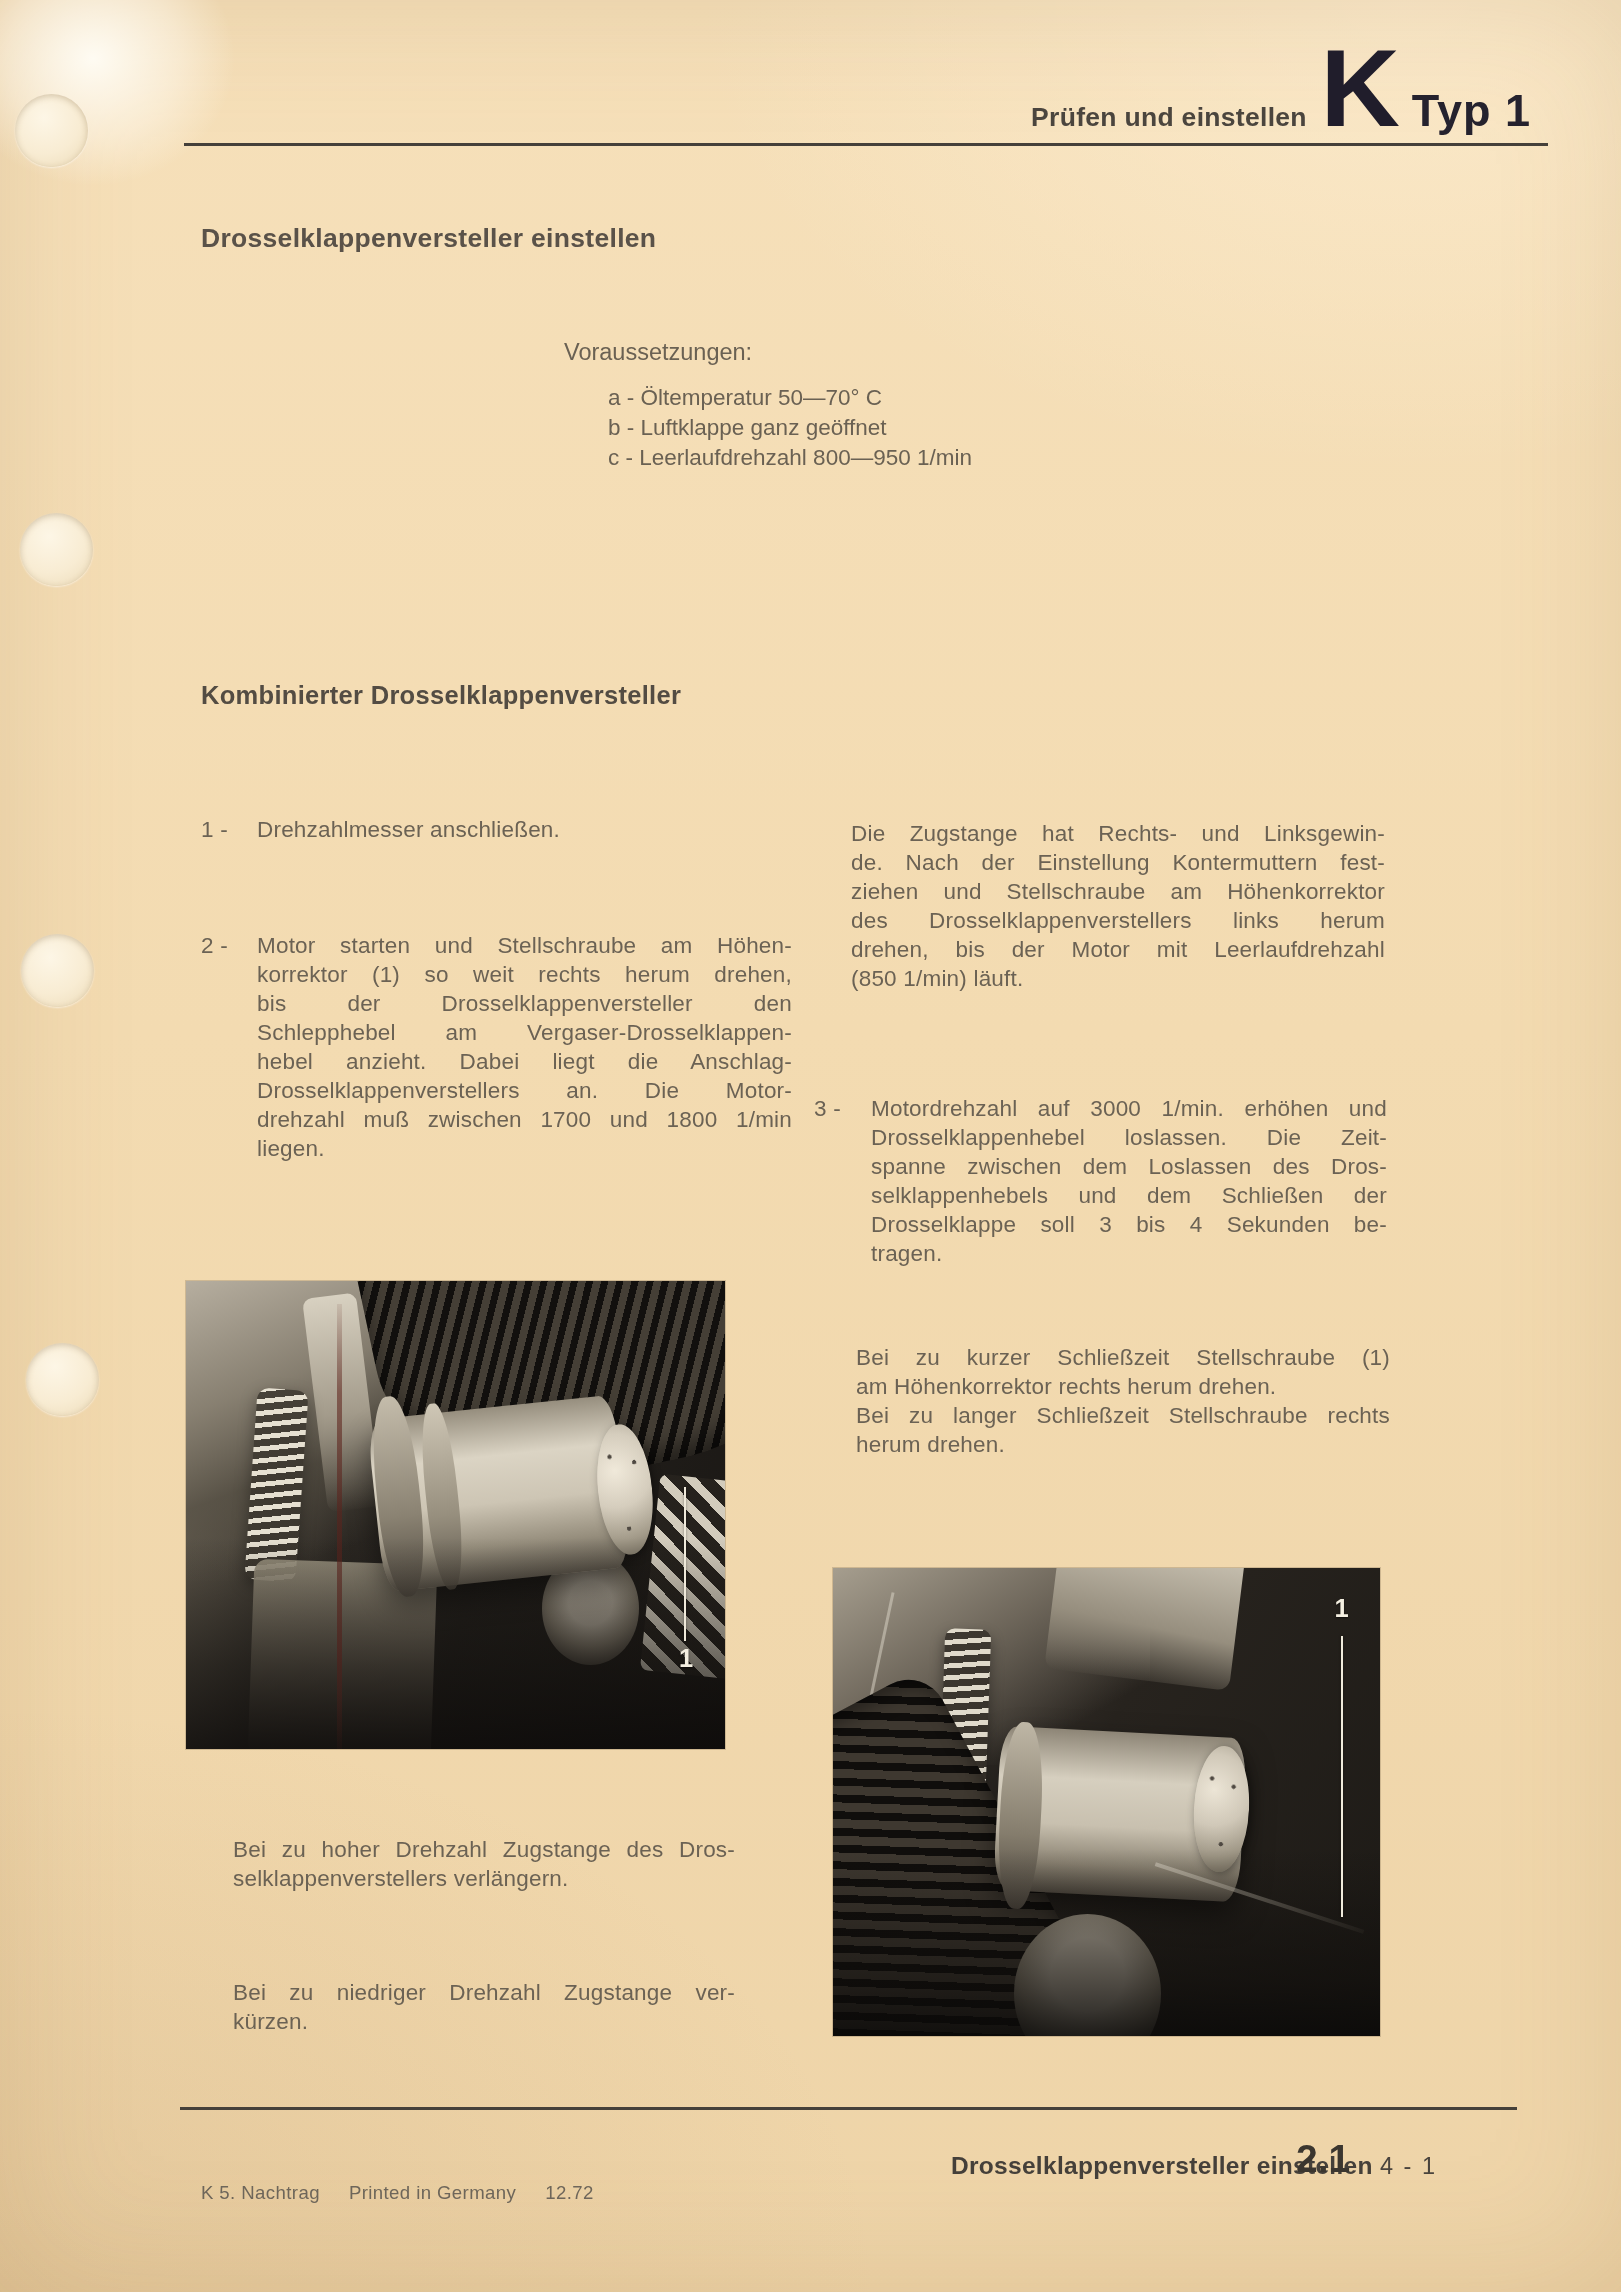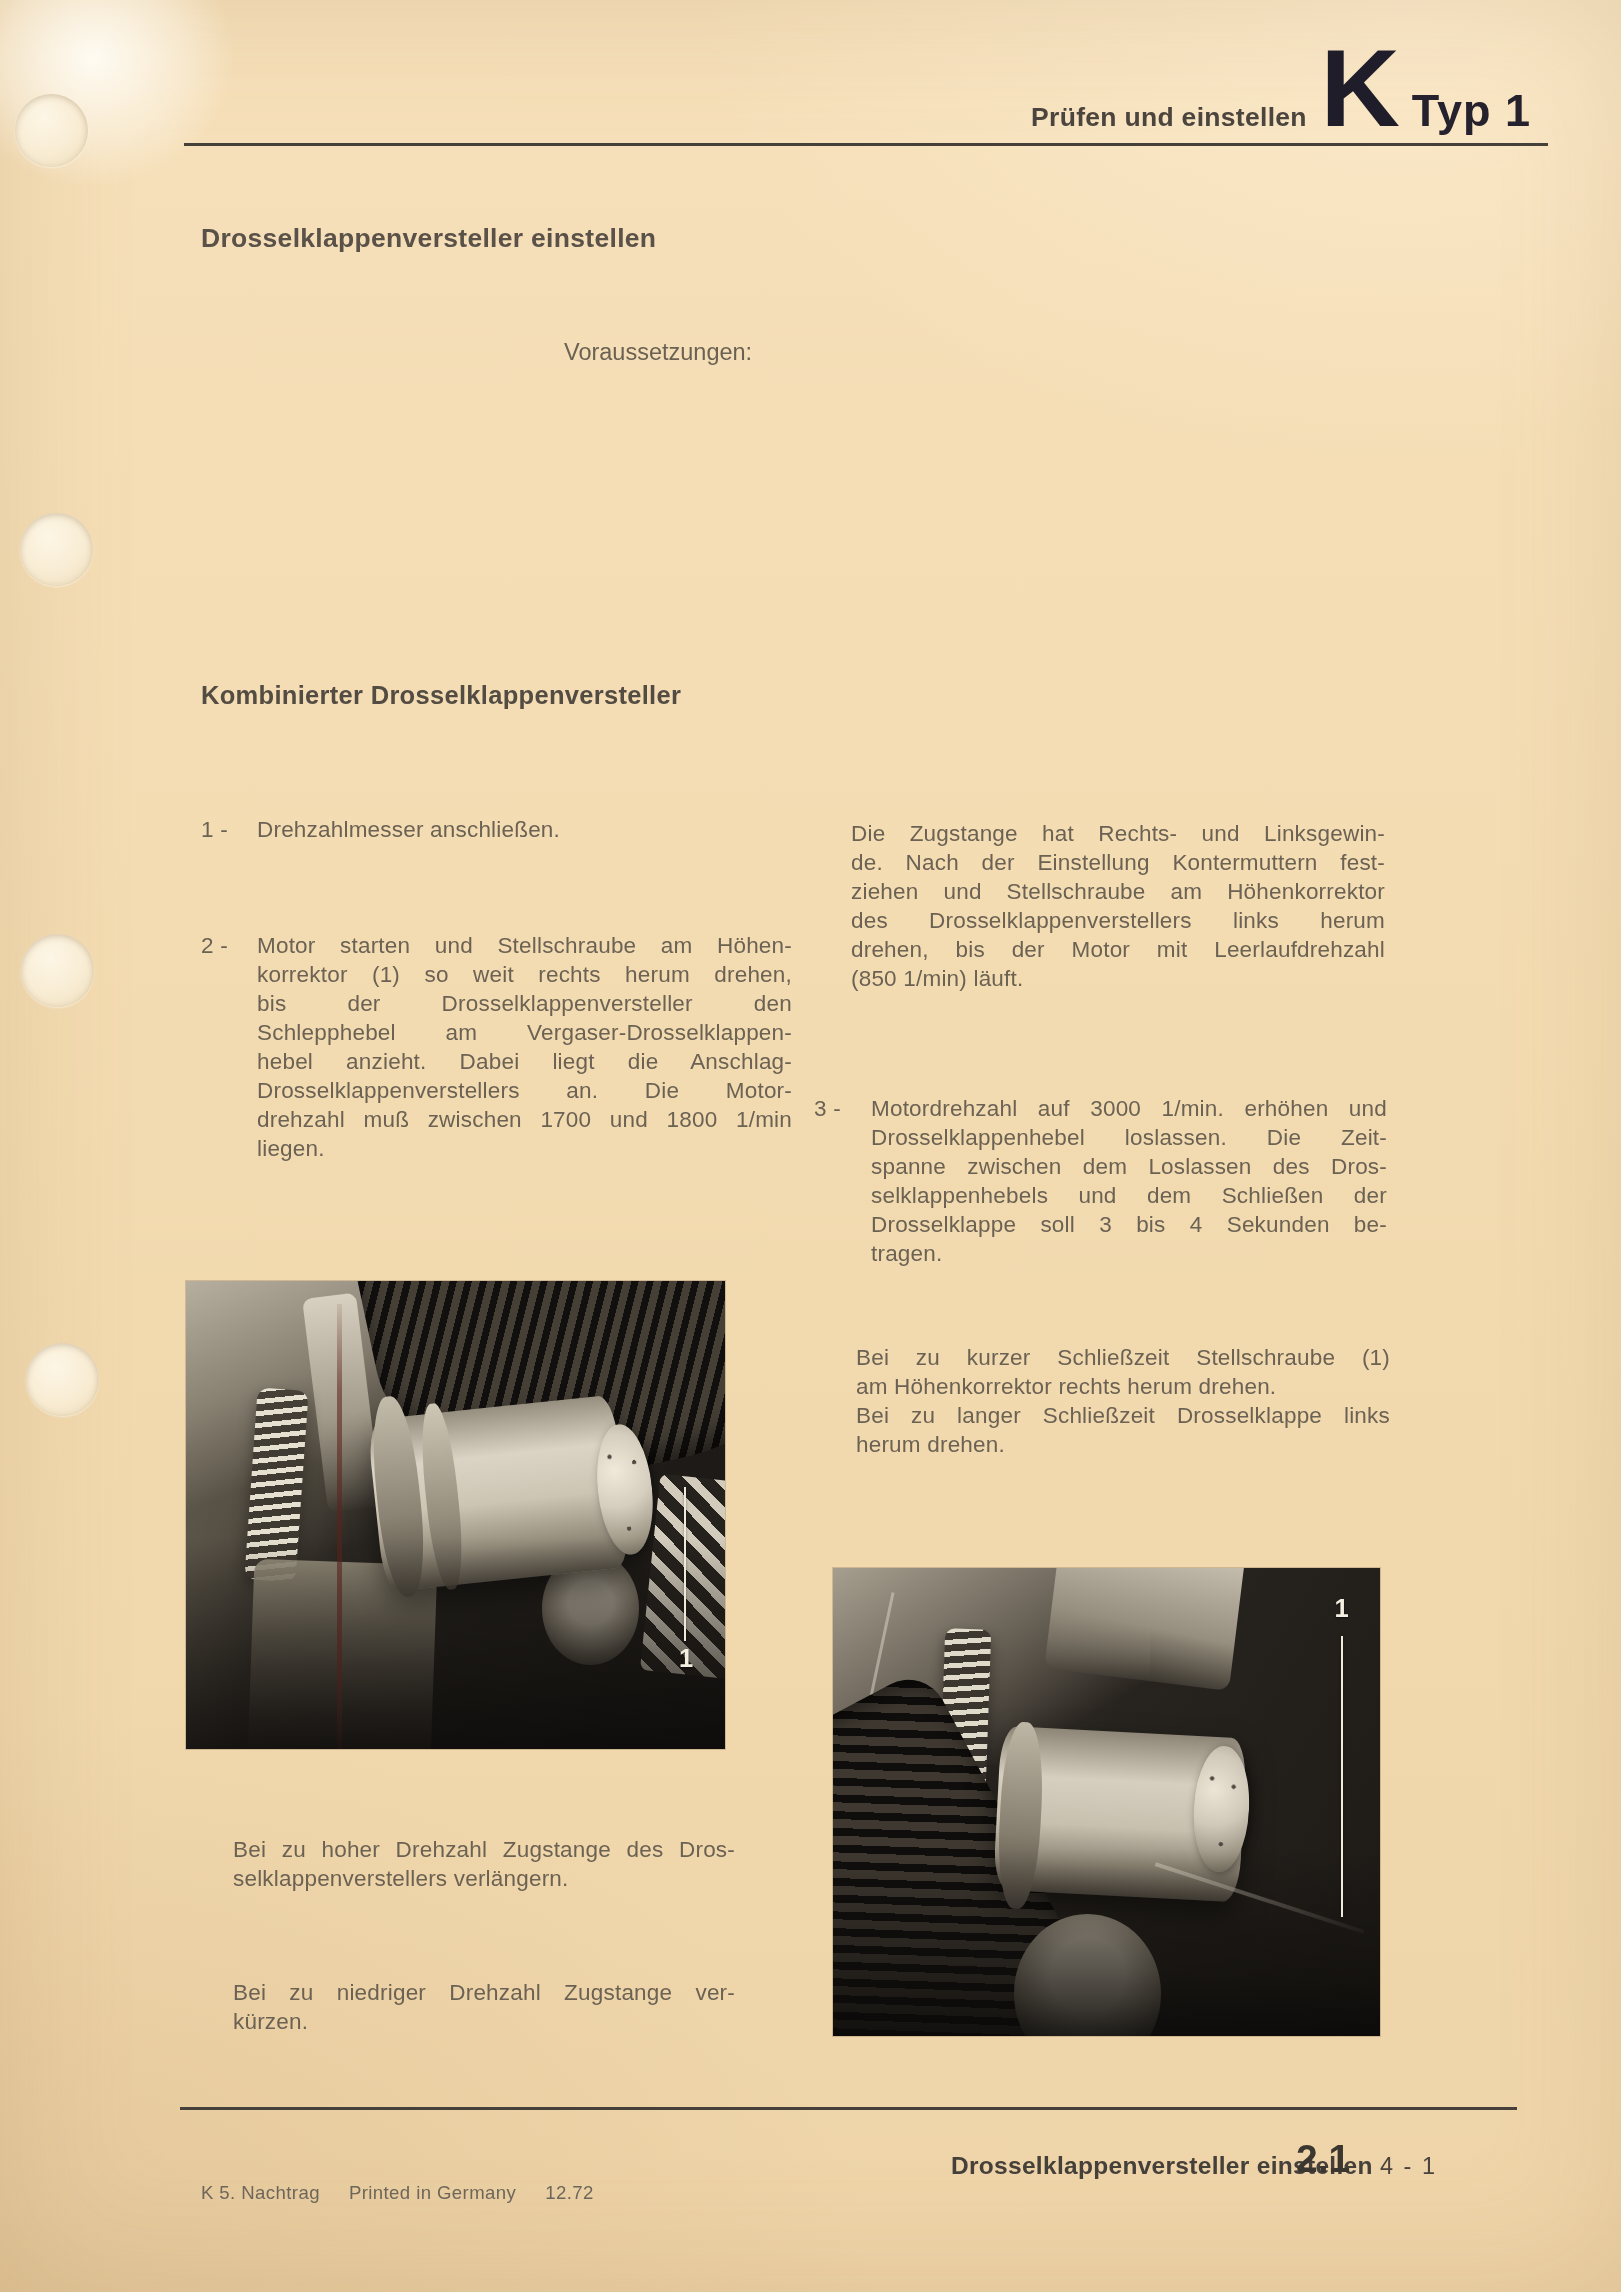--- a/index.html
+++ b/index.html
@@ -156,20 +156,25 @@
   <div class="header-group">
     <span class="hdr-label">Prüfen und einstellen</span>
     <span class="hdr-k">K</span>
     <span class="hdr-typ">Typ 1</span>
   </div>
   <div class="rule rule-top"></div>
 
   <div class="page-title">Drosselklappenversteller einstellen</div>
 
   <div class="prereq-heading">Voraussetzungen:</div>
+  <div class="prereq-items">
+    <div>a - Öltemperatur 50—70° C</div>
+    <div>b - Luftklappe ganz geöffnet</div>
+    <div>c - Leerlaufdrehzahl 800—950 1/min</div>
+  </div>
 
   <div class="section-heading">Kombinierter Drosselklappenversteller</div>
 
   <div class="step step1 body-text">
     <span class="marker">1 -</span>
     <span class="step-body lines">
         <div class="ln">Drehzahlmesser anschließen.</div>
       </span>
   </div>
 
@@ -207,21 +212,21 @@
         <div class="ln">tragen.</div>
       </span>
   </div>
 
   <div class="abs para-schliess body-text">
     <div class="lines">
         <div class="ln">Bei zu kurzer Schließzeit Stellschraube (1)</div>
         <div class="ln">am Höhenkorrektor rechts herum drehen.</div>
       </div>
     <div class="lines">
-        <div class="ln">Bei zu langer Schließzeit Drosselklappe links</div>
+        <div class="ln">Bei zu langer Schließzeit Stellschraube rechts</div>
         <div class="ln">herum drehen.</div>
       </div>
   </div>
 
   <div class="photo" id="photo-left">
     <div class="pl-base"></div>
     <div class="pl-light-tl"></div>
     <div class="pl-lever"></div>
     <div class="pl-spring"></div>
     <div class="pl-hose"></div>

